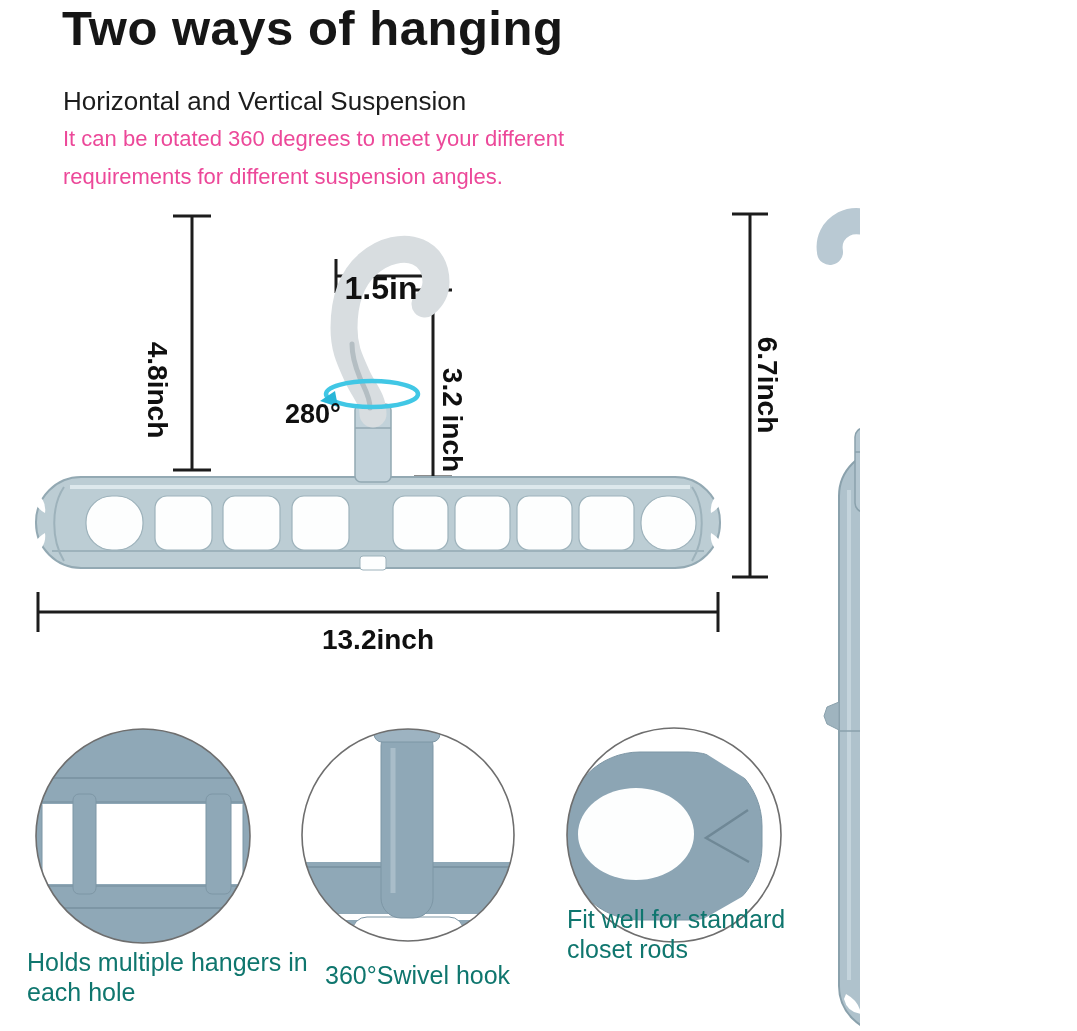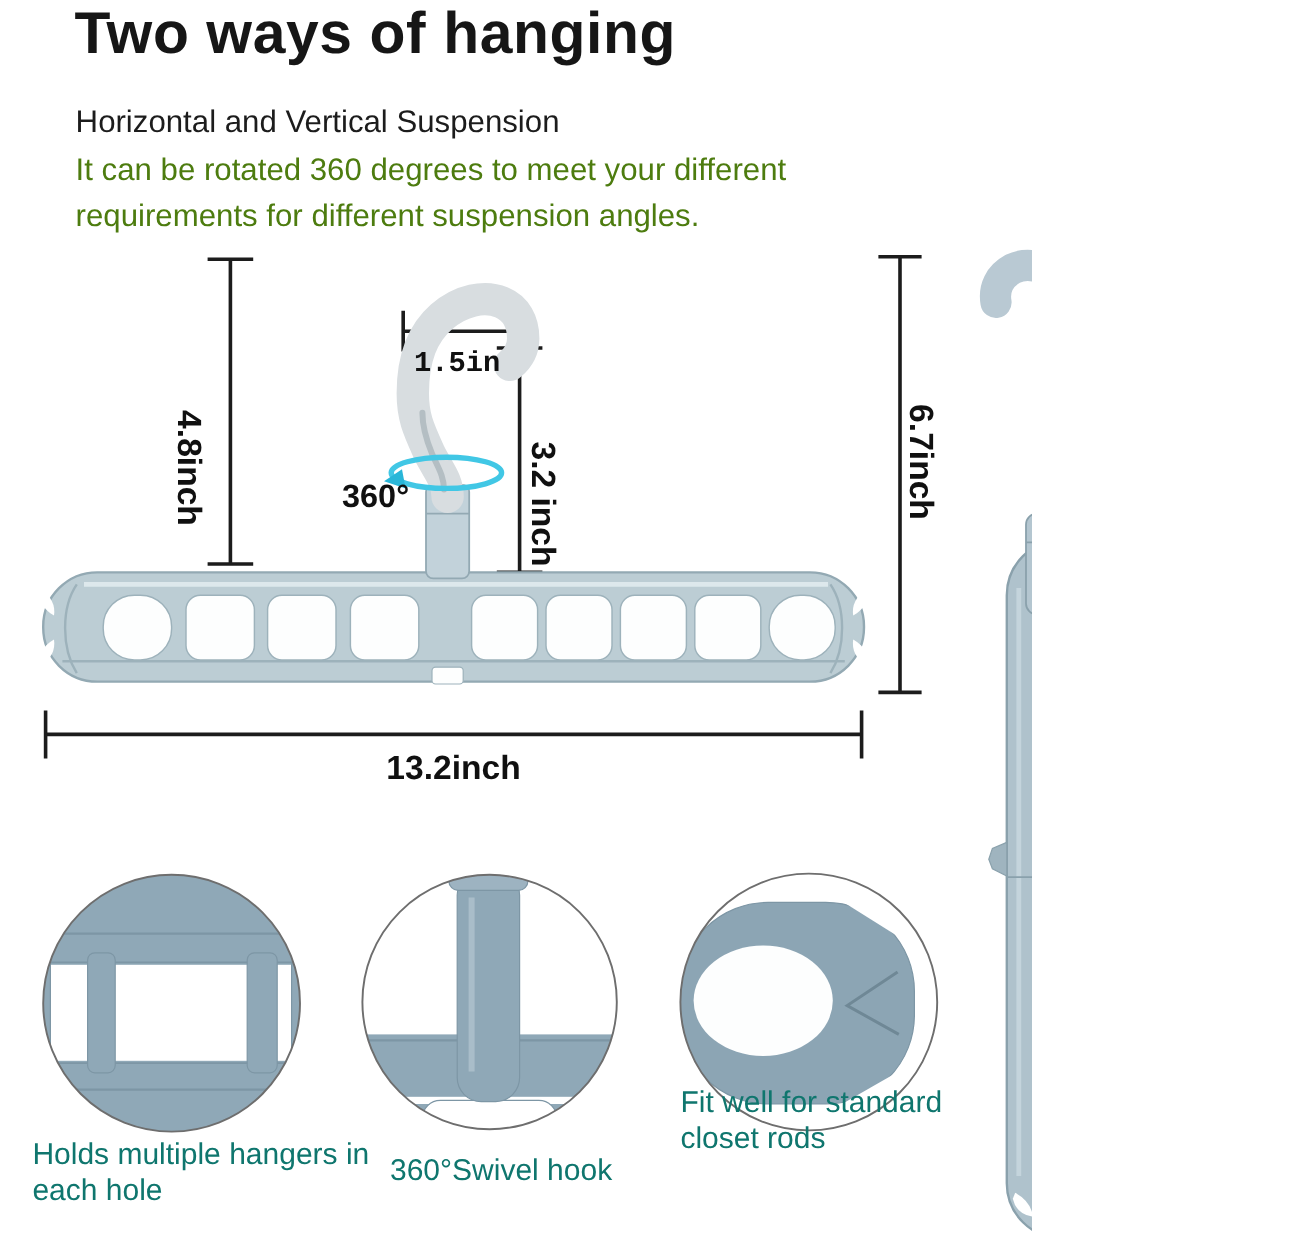--- a/index.html
+++ b/index.html
@@ -10,21 +10,21 @@
   .layer-svg{position:absolute;left:0;top:0;}
   .page-title{
     position:absolute;left:62px;top:0px;font-size:49px;font-weight:bold;
     letter-spacing:0.5px;color:#161616;white-space:nowrap;
   }
   .subtitle{
     position:absolute;left:63px;top:86px;font-size:26px;font-weight:400;
     color:#1c1c1c;white-space:nowrap;
   }
   .body-line{
-    position:absolute;left:63px;font-size:26px;font-weight:400;color:#4d7c0f;white-space:nowrap;
+    position:absolute;left:63px;font-size:22px;font-weight:400;color:#ec4899;white-space:nowrap;
   }
   .body-line.l1{top:126px;}
   .body-line.l2{top:164px;text-align:center;}
   .dim-label{
     position:absolute;font-weight:bold;font-size:28px;color:#101010;white-space:nowrap;
     transform:translate(-50%,-50%);
   }
   .dim-label.rot{transform:translate(-50%,-50%) rotate(90deg);}
   .caption{
     position:absolute;font-size:25px;font-weight:normal;color:#0f766e;line-height:1.2;
@@ -159,23 +159,23 @@
       <circle cx="674" cy="835" r="107" fill="none" stroke="#6e6e6e" stroke-width="1.6"></circle>
     </g>
   </svg>
 
   <div class="page-title">Two ways of hanging</div>
   <div class="subtitle">Horizontal and Vertical Suspension</div>
   <div class="body-line l1">It can be rotated 360 degrees to meet your different</div>
   <div class="body-line l2">requirements for different suspension angles.</div>
 
   <div class="dim-label rot" style="left:157px;top:390px;">4.8inch</div>
-  <div class="dim-label" style="left:381px;top:304px;font-size:24px;font-family:Liberation Mono, monospace;">1.5in</div>
+  <div class="dim-label" style="left:381px;top:288px;font-size:32px;">1.5in</div>
   <div class="dim-label rot" style="left:452px;top:420px;">3.2 inch</div>
-  <div class="dim-label" style="left:313px;top:414px;font-size:27px;">360°</div>
+  <div class="dim-label" style="left:313px;top:414px;font-size:27px;">280°</div>
   <div class="dim-label" style="left:378px;top:640px;">13.2inch</div>
   <div class="dim-label rot" style="left:767px;top:385px;">6.7inch</div>
   <div class="dim-label rot" style="left:1006px;top:589px;">18inch</div>
 
   <div class="caption" style="left:27px;top:947px;width:300px;">Holds multiple hangers in each hole</div>
   <div class="caption nowrap" style="left:325px;top:948px;">360°Swivel hook</div>
   <div class="caption" style="left:567px;top:904px;width:245px;">Fit well for standard closet rods</div>
 
 </div>
 

